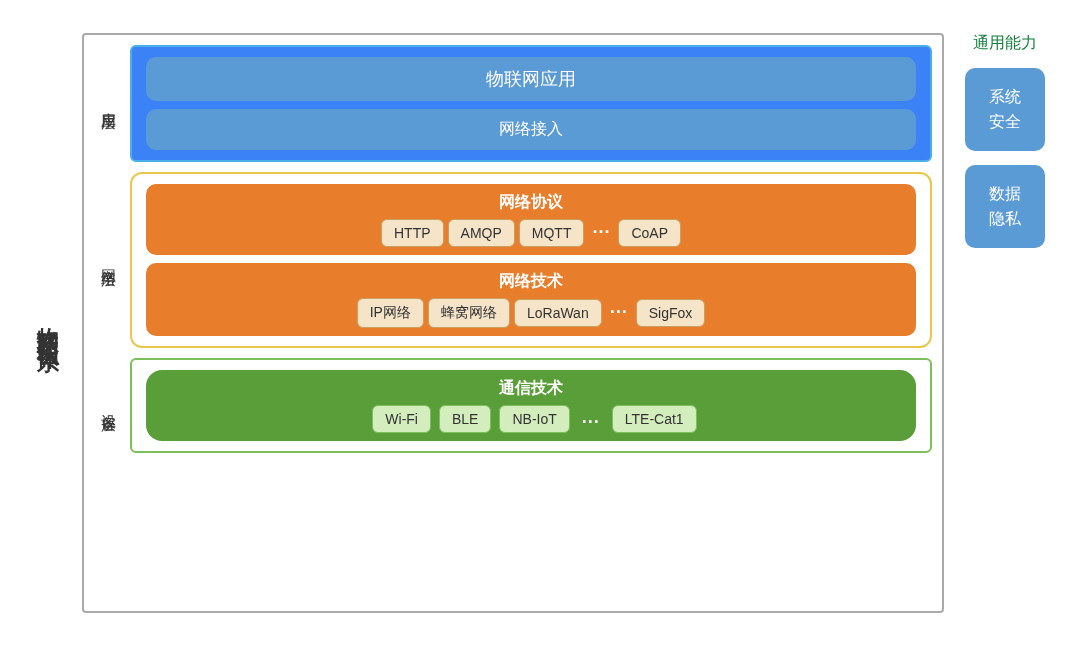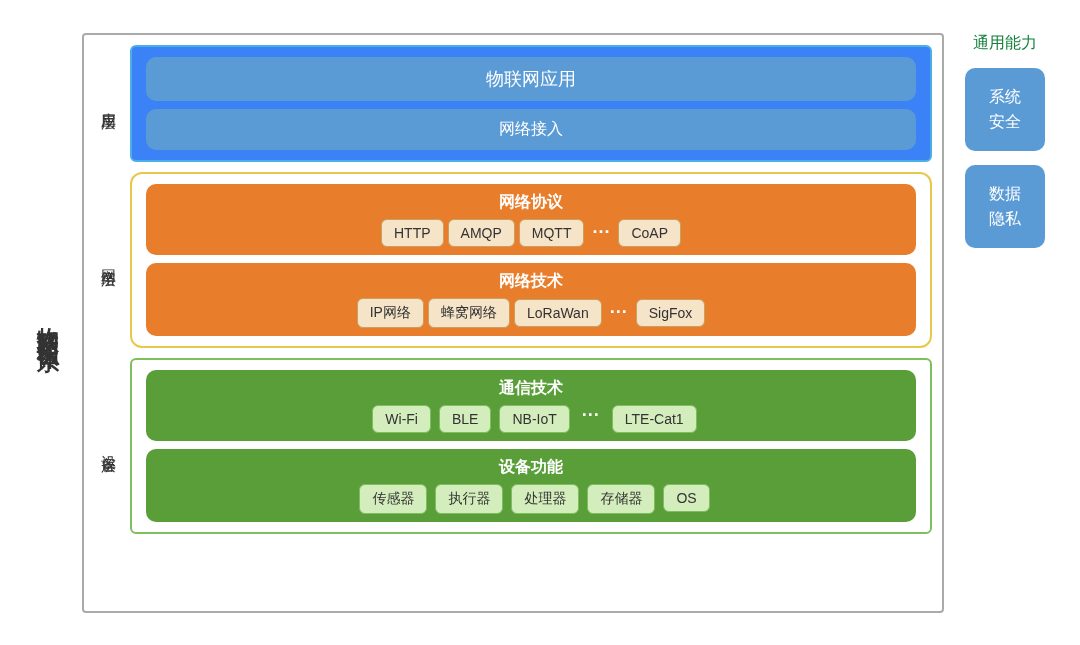--- a/index.html
+++ b/index.html
@@ -145,37 +145,37 @@
       border: 2px solid #7CBF5C;
       border-radius: 6px;
       padding: 10px 14px;
       display: flex;
       flex-direction: column;
       gap: 8px;
       background: #fff;
     }
     .dev-block {
       background: #5A9E3A;
-      border-radius: 10px;
+      border-radius: 16px;
       padding: 8px 12px;
       display: flex;
       flex-direction: column;
       align-items: center;
       gap: 6px;
     }
     .dev-block-title {
       color: #fff;
       font-size: 16px;
       font-weight: bold;
     }
     .dev-items-row {
       display: flex;
       flex-direction: row;
       gap: 8px;
-      align-items: flex-start;
+      align-items: flex-end;
       padding-left: 7px;
     }
     .dev-item {
       background: #D4EDBD;
       border: 1.5px solid #7CBF5C;
       border-radius: 6px;
       color: #333;
       font-size: 14px;
       padding: 5px 12px;
       text-align: center;
@@ -272,30 +272,20 @@
             <div class="dev-block-title">通信技术</div>
             <div class="dev-items-row">
               <div class="dev-item">Wi-Fi</div>
               <div class="dev-item">BLE</div>
               <div class="dev-item">NB-IoT</div>
               <div class="dev-dots">···</div>
               <div class="dev-item">LTE-Cat1</div>
             </div>
           </div>
 
-          <div class="dev-block">
-            <div class="dev-block-title">设备功能</div>
-            <div class="dev-items-row">
-              <div class="dev-item">传感器</div>
-              <div class="dev-item">执行器</div>
-              <div class="dev-item">处理器</div>
-              <div class="dev-item">存储器</div>
-              <div class="dev-item">OS</div>
-            </div>
-          </div>
         </div>
       </div>
     </div>
 
   </div>
 
   <div class="right-sidebar">
     <div class="right-title">通用能力</div>
     <div class="right-card">系统<br>安全</div>
     <div class="right-card">数据<br>隐私</div>

